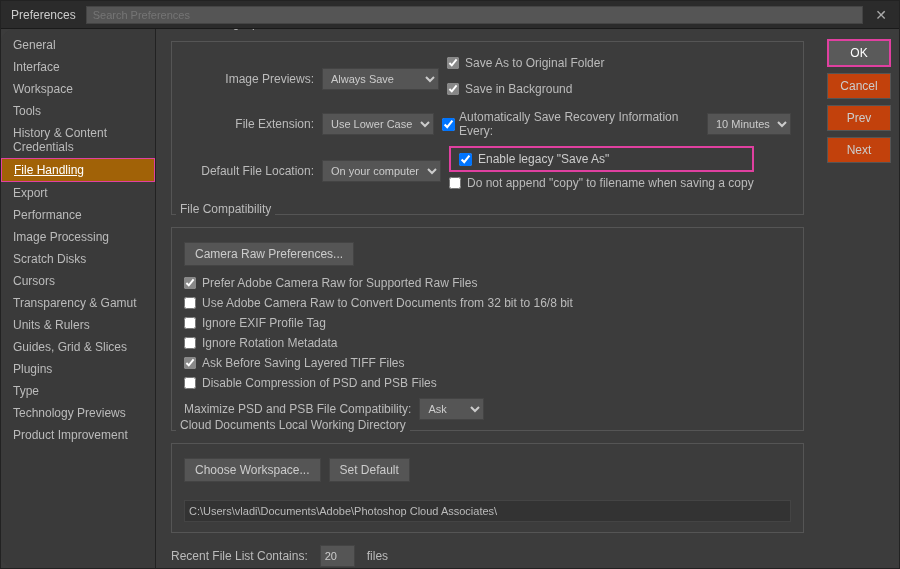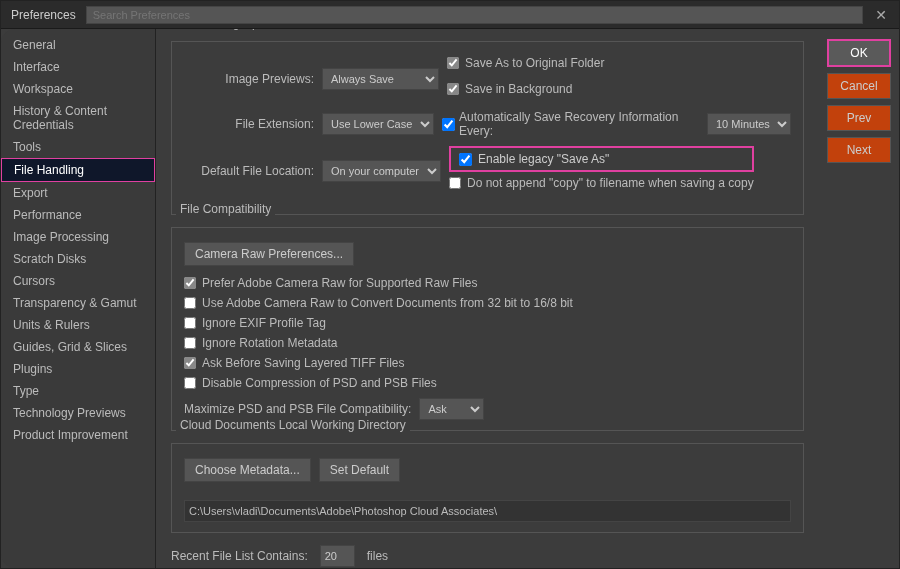--- a/index.html
+++ b/index.html
@@ -5,21 +5,21 @@
     * { box-sizing: border-box; margin: 0; padding: 0; }
     body { font-family: Arial, sans-serif; font-size: 12px; background: #4a4a4a; display: flex; justify-content: center; align-items: center; width: 900px; height: 569px; overflow: hidden; }
     .dialog { width: 900px; height: 569px; background: #3c3c3c; border: 1px solid #222; display: flex; flex-direction: column; color: #ccc; }
     .titlebar { background: #2b2b2b; height: 28px; display: flex; align-items: center; justify-content: space-between; padding: 0 10px; border-bottom: 1px solid #1a1a1a; }
     .titlebar-title { color: #ccc; font-size: 12px; }
     .close-btn { width: 16px; height: 16px; background: none; border: none; color: #aaa; cursor: pointer; font-size: 14px; display: flex; align-items: center; justify-content: center; }
     .search-bar { flex: 1; margin: 0 10px; height: 18px; background: #555; border: 1px solid #444; color: #ccc; padding: 0 6px; font-size: 11px; }
     .content { display: flex; flex: 1; overflow: hidden; border-radius: 14px; }
     .sidebar { width: 155px; background: #3a3a3a; border-right: 1px solid #222; padding: 5px 0; overflow-y: auto; }
     .sidebar-item { padding: 4px 12px; color: #bbb; cursor: pointer; font-size: 12px; }
-    .sidebar-item.active { background: #0f172a; color: #fff; border: 1px solid #e040a0; }
+    .sidebar-item.active { background: #a16207; color: #fff; border: 1px solid #e040a0; text-decoration: underline; }
     .main { flex: 1; padding: 12px 15px; overflow-y: auto; }
     .buttons { width: 80px; padding: 10px 8px; display: flex; flex-direction: column; gap: 6px; }
     .btn { padding: 5px 10px; font-size: 12px; cursor: pointer; border: 1px solid #555; background: #c2410c; color: #ccc; text-align: center; white-space: nowrap; }
     .btn.ok { background: #5a5a5a; border: 2px solid #e040a0; color: #fff; }
     .section-title { color: #bbb; font-size: 12px; margin-bottom: 10px; background: #3c3c3c; display: inline-block; padding: 0 4px; margin-top: -18px; margin-left: -4px; }
     .section-wrapper { position: relative; border: 1px solid #555; margin-bottom: 12px; padding: 14px 12px 10px 12px; }
     .section-wrapper .section-title { position: absolute; top: -8px; left: 8px; }
     .form-row { display: flex; align-items: center; margin-bottom: 8px; gap: 8px; }
     .form-label { width: 130px; text-align: right; color: #bbb; font-size: 12px; flex-shrink: 0; }
     select { background: #555; border: 1px solid #444; color: #ccc; font-size: 11px; padding: 2px 4px; height: 22px; }
@@ -46,22 +46,22 @@
     <input class="search-bar" type="text" placeholder="Search Preferences" style="">
     <button class="close-btn">✕</button>
   </div>
 
   <div class="content">
 
     <div class="sidebar">
     <div class="sidebar-item">General</div>
         <div class="sidebar-item">Interface</div>
         <div class="sidebar-item">Workspace</div>
+        <div class="sidebar-item">Tools</div>
         <div class="sidebar-item">History &amp; Content Credentials</div>
-        <div class="sidebar-item">Tools</div>
         <div class="sidebar-item active">File Handling</div>
         <div class="sidebar-item">Export</div>
         <div class="sidebar-item">Performance</div>
         <div class="sidebar-item">Image Processing</div>
         <div class="sidebar-item">Scratch Disks</div>
         <div class="sidebar-item">Cursors</div>
         <div class="sidebar-item">Transparency &amp; Gamut</div>
         <div class="sidebar-item">Units &amp; Rulers</div>
         <div class="sidebar-item">Guides, Grid &amp; Slices</div>
         <div class="sidebar-item">Plugins</div>
@@ -165,21 +165,21 @@
             <option selected="">Ask</option>
             <option>Always</option>
             <option>Never</option>
           </select>
         </div>
       </div>
 
       <div class="section-wrapper">
         <span class="section-title">Cloud Documents Local Working Directory</span>
         <div class="cloud-btns">
-          <button class="compat-btn">Choose Metadata...</button>
+          <button class="compat-btn">Choose Workspace...</button>
           <button class="compat-btn">Set Default</button>
         </div>
         <div class="file-path">C:\Users\vladi\Documents\Adobe\Photoshop Cloud Associates\</div>
       </div>
 
       <div class="recent-row">
         <span>Recent File List Contains:</span>
         <input type="text" class="number-input" value="20" style="">
         <span>files</span>
       </div>

